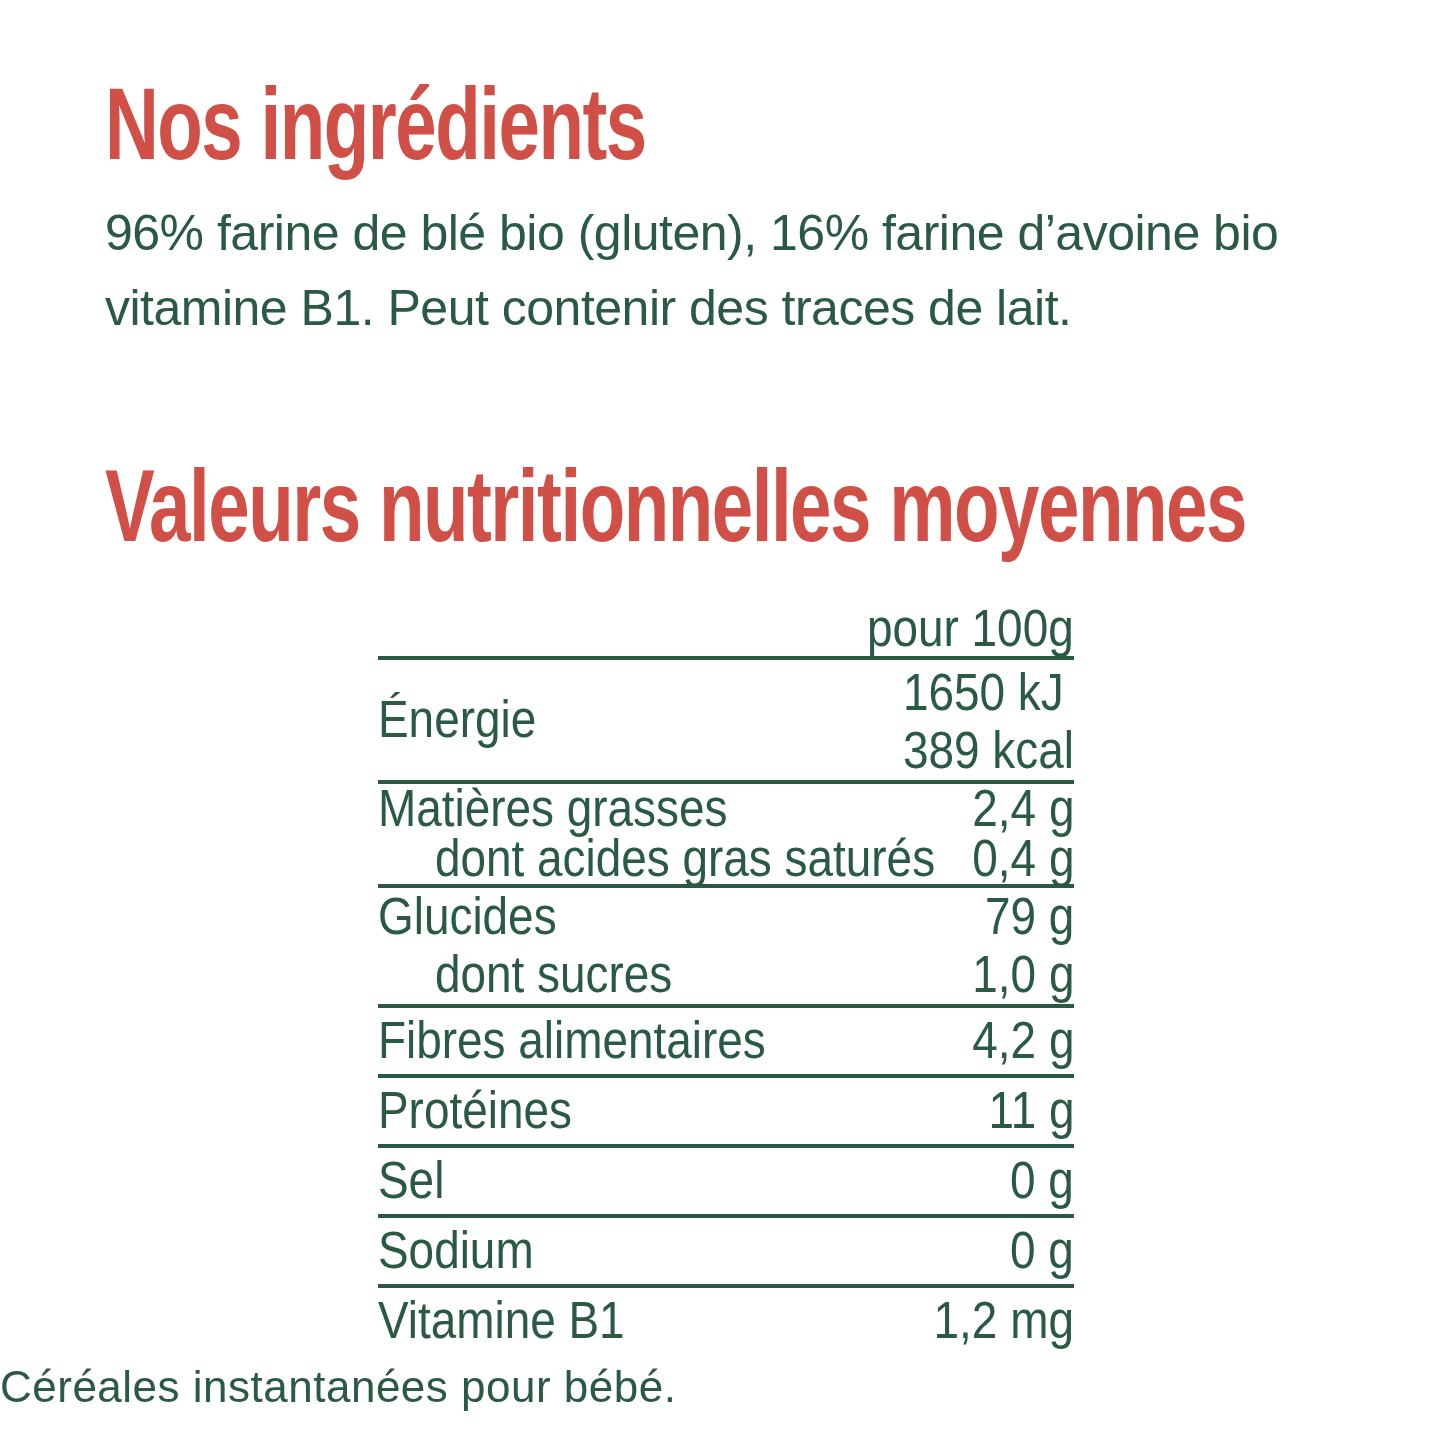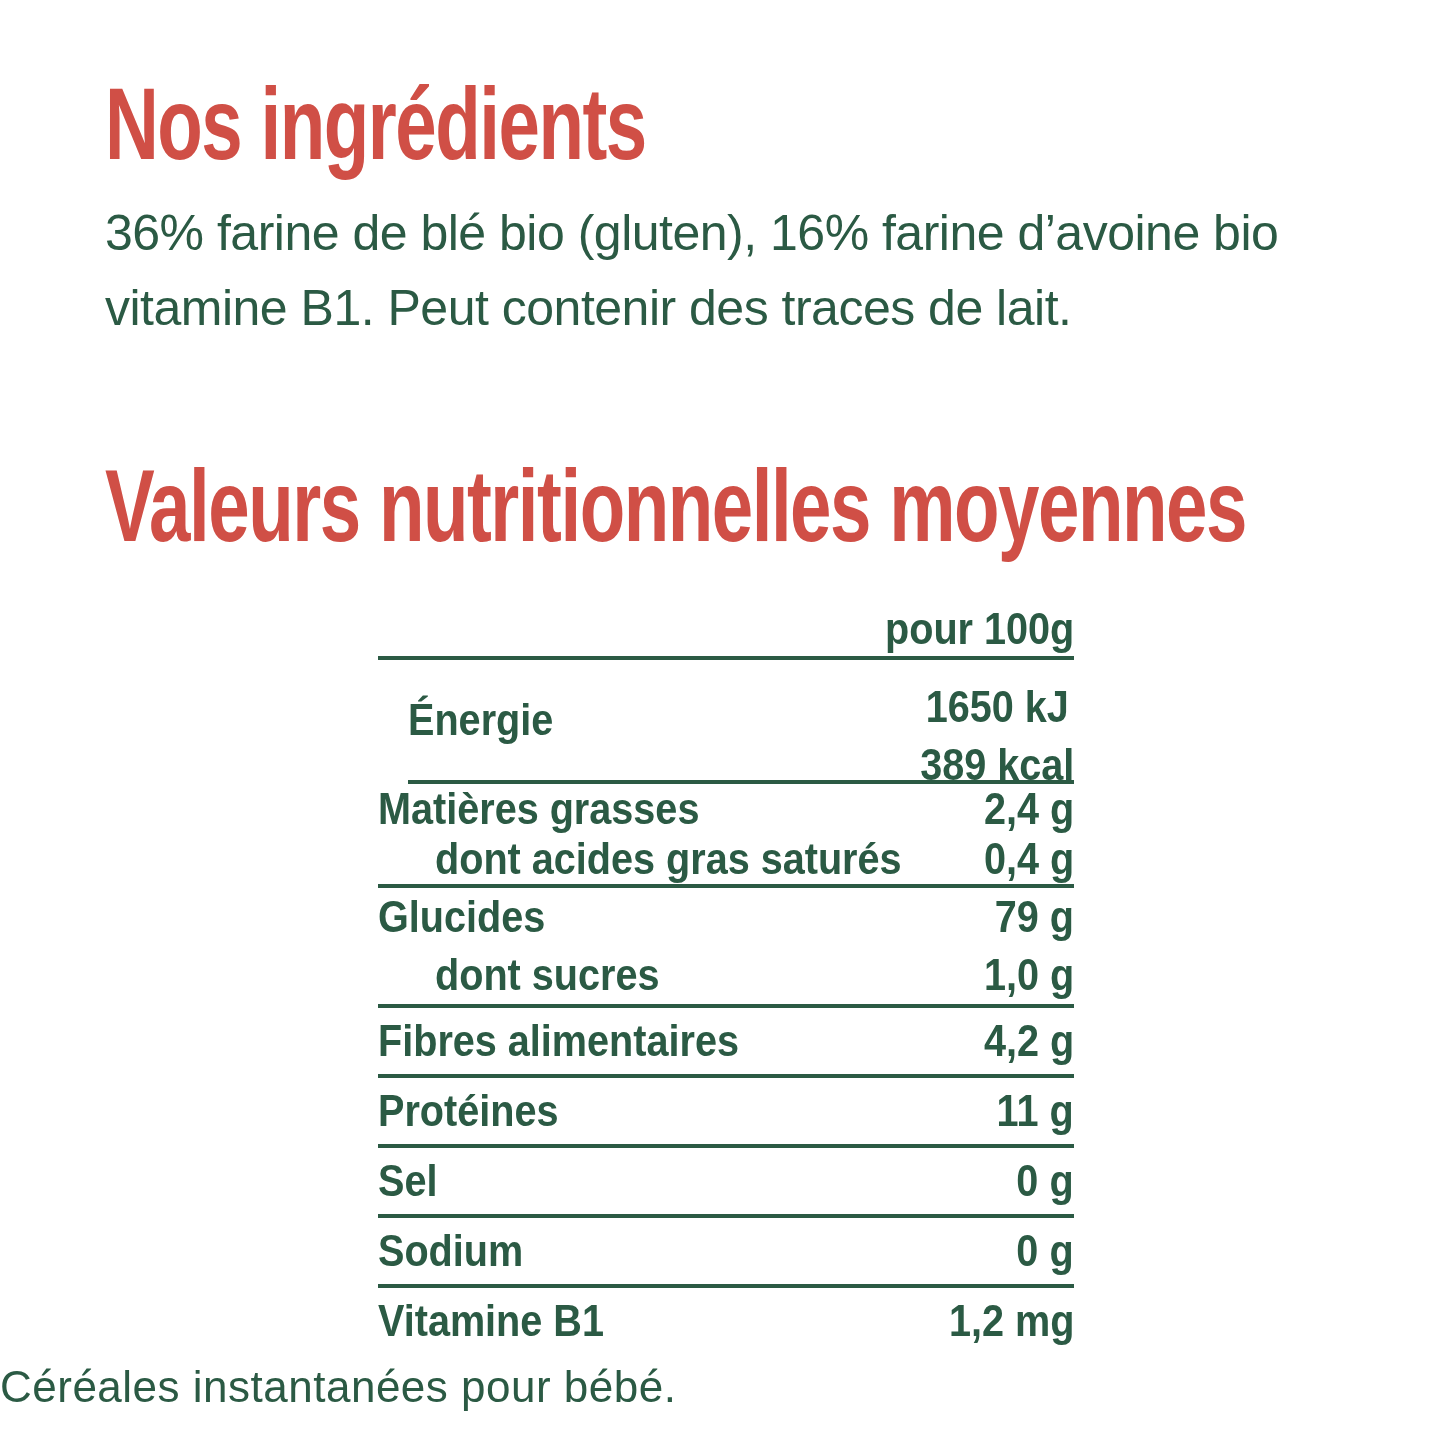--- a/index.html
+++ b/index.html
@@ -32,59 +32,59 @@
     line-height:75px;
     letter-spacing:-0.5px;
     white-space:nowrap;
   }
   .ing-line{height:75px;}
   .ing-text .b{font-weight:400;}
   
   .ntable{
     position:absolute;left:378px;top:594px;width:696px;
     color:var(--green,#2b5a44);
-    font-weight:700;
-    font-size:44px;
+    font-weight:400;
+    font-size:51px;
   }
   .trow{position:relative;border-bottom:4px solid var(--green,#2b5a44);}
   .trow.last{border-bottom:none;}
   .tline{position:relative;height:66px;line-height:66px;}
   .thead{height:62px;line-height:70px;}
   .tlabel{
     position:absolute;left:0;white-space:nowrap;
     transform:scaleX(0.9);transform-origin:left center;
   }
   .sub .tlabel{left:57px;}
   .tvalue{
     position:absolute;right:0;white-space:nowrap;
     transform:scaleX(0.9);transform-origin:right center;
   }
-  .tenergy{height:120px;margin-left:30px;}
+  .tenergy{height:120px;}
   .tenergy .tlabel{top:0;height:120px;line-height:120px;}
-  .tvalues{position:absolute;right:0;top:18px;text-align:center;line-height:58px;}
+  .tvalues{position:absolute;right:0;top:4px;text-align:left;line-height:58px;}
   .tvalues span{display:block;transform:scaleX(0.9);transform-origin:right center;}
   .tgroup-fat .tline{height:50px;line-height:50px;}
   .tgroup-carb .tline{height:58px;line-height:58px;}
   
   .footer{
     position:absolute;left:0;top:1362px;width:100%;
     color:var(--green,#2b5a44);
     font-size:44px;
     letter-spacing:0.5px;
   }
 </style>
 </head>
 <body>
 
 <div class="page">
 
   <div class="heading h-ingredients">Nos ingrédients</div>
 
   <div class="ing-text">
-    <div class="ing-line"><span>36% farine de </span><span class="b">blé</span><span> bio (</span><span class="b">gluten</span><span>), 16% farine d’</span><span class="b">avoine</span><span> bio</span></div>
+    <div class="ing-line"><span>96% farine de </span><span class="b">blé</span><span> bio (</span><span class="b">gluten</span><span>), 16% farine d’</span><span class="b">avoine</span><span> bio</span></div>
     <div class="ing-line"><span>vitamine B1. Peut contenir des traces de </span><span class="b">lait.</span></div>
   </div>
 
   <div class="heading h-nutrition">Valeurs nutritionnelles moyennes</div>
 
   <div class="ntable">
 
     <div class="trow thead">
       <span class="tvalue">pour 100g</span>
     </div>

